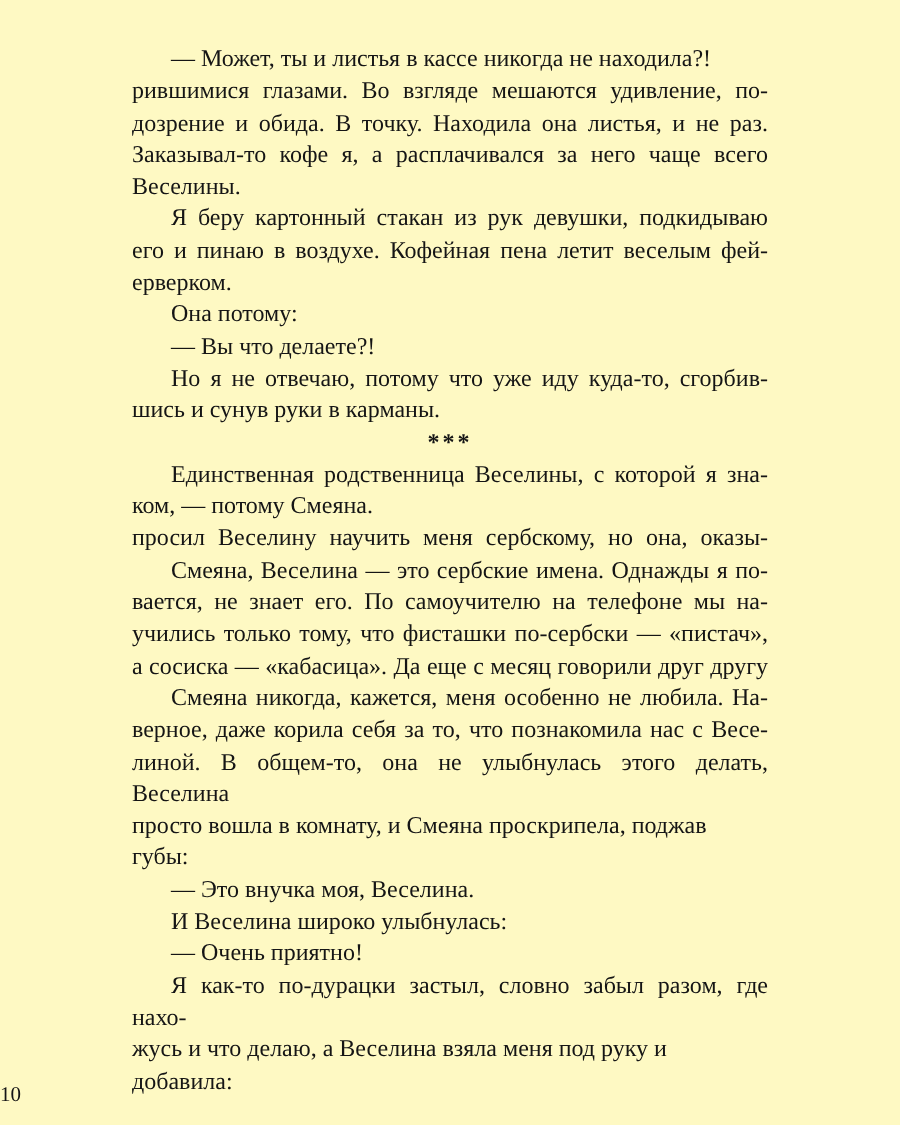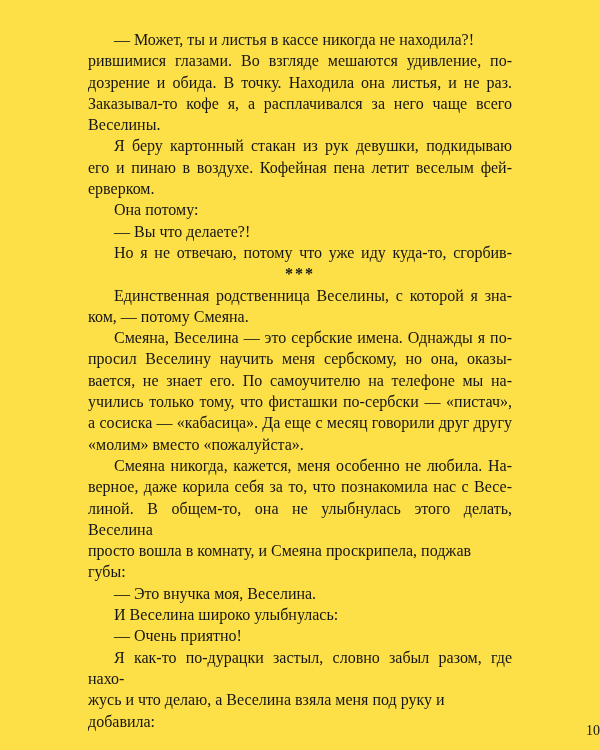--- a/index.html
+++ b/index.html
@@ -4,21 +4,21 @@
 <style>
   html, body {
     margin: 0;
     padding: 0;
     background: #ffffff;
   }
   .page {
     position: relative;
     width: 600px;
     height: 750px;
-    background: #fde047;
+    background: #fef9c3;
     font-family: "Liberation Serif", "DejaVu Serif", serif;
     color: #151515;
     overflow: hidden;
   }
   .text-block {
     position: absolute;
     left: 88px;
     top: 29px;
     width: 424px;
     font-size: 16px;
@@ -41,21 +41,21 @@
     text-align-last: center;
     letter-spacing: 2px;
     font-weight: bold;
     text-indent: 0;
   }
   .page-number {
     position: absolute;
     left: 0;
     bottom: 11px;
     width: 100%;
-    text-align: right;
+    text-align: left;
     font-size: 14px;
     color: #151515;
   }
 </style>
 </head>
 <body>
 
 <div class="page">
   <div class="text-block">
       <div class="paragraph">
@@ -73,33 +73,33 @@
         <div class="line">ерверком.</div>
       </div>
       <div class="paragraph">
         <div class="line first">Она потому:</div>
       </div>
       <div class="paragraph">
         <div class="line first">— Вы что делаете?!</div>
       </div>
       <div class="paragraph">
         <div class="line first j">Но я не отвечаю, потому что уже иду куда-то, сгорбив-</div>
+        <div class="line">шись и сунув руки в карманы.</div>
       </div>
       <div class="line sep">***</div>
       <div class="paragraph">
         <div class="line first j">Единственная родственница Веселины, с которой я зна-</div>
         <div class="line">ком, — потому Смеяна.</div>
       </div>
       <div class="paragraph">
+        <div class="line j">просил Веселину научить меня сербскому, но она, оказы-</div>
         <div class="line first j">Смеяна, Веселина — это сербские имена. Однажды я по-</div>
-        <div class="line j">просил Веселину научить меня сербскому, но она, оказы-</div>
         <div class="line j">вается, не знает его. По самоучителю на телефоне мы на-</div>
         <div class="line j">учились только тому, что фисташки по-сербски — «пистач»,</div>
         <div class="line j">а сосиска — «кабасица». Да еще с месяц говорили друг другу</div>
-        <div class="line">«молим» вместо «пожалуйста».</div>
       </div>
       <div class="paragraph">
         <div class="line first j">Смеяна никогда, кажется, меня особенно не любила. На-</div>
         <div class="line j">верное, даже корила себя за то, что познакомила нас с Весе-</div>
         <div class="line j">линой. В общем-то, она не улыбнулась этого делать, Веселина</div>
         <div class="line">просто вошла в комнату, и Смеяна проскрипела, поджав губы:</div>
       </div>
       <div class="paragraph">
         <div class="line first">— Это внучка моя, Веселина.</div>
       </div>

